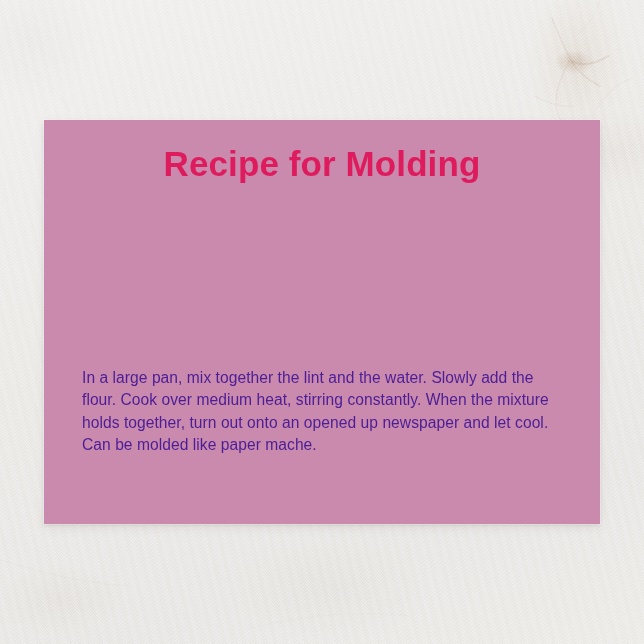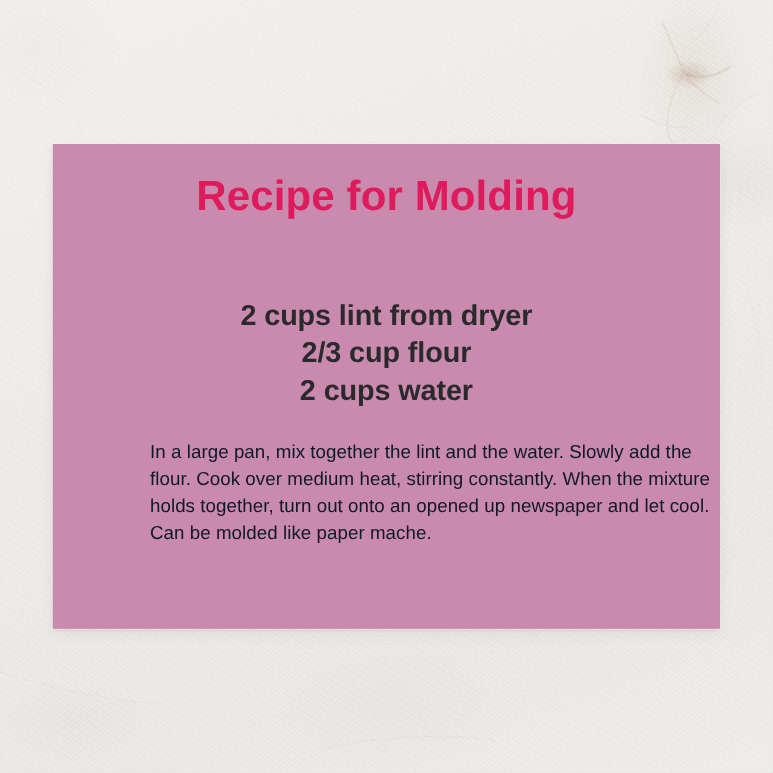--- a/index.html
+++ b/index.html
@@ -89,27 +89,26 @@
     font-weight: bold;
     letter-spacing: -0.1px;
   }
   #ingredients .iline { display: block; }
 
   #instructions {
     position: absolute;
     left: 38px;
     top: 247px;
     width: 470px;
-    color: #0f172a;
+    color: #4c1d95;
     font-size: 15.6px;
     line-height: 22.3px;
     font-weight: normal;
     text-align: left;
     letter-spacing: 0.05px;
-    margin-left: 43px;
   }
 </style>
 </head>
 <body>
 
 <div id="canvas">
 
   <svg id="vein" width="644" height="644" viewBox="0 0 644 644" aria-hidden="true">
     <g fill="none" stroke="#b09274" stroke-linecap="round">
       <path d="M552 18 C560 38, 566 52, 572 62 C578 72, 588 80, 600 86" stroke-opacity="0.16" stroke-width="1.6"></path>
@@ -128,22 +127,17 @@
   </svg>
 
   <div id="grain"></div>
 
   <div id="card">
 
     <div id="title">
       <span class="tline">Recipe for Molding</span>
     </div>
 
-    <div id="ingredients">
-      <span class="iline">2 cups lint from dryer</span>
-      <span class="iline">2/3 cup flour</span>
-      <span class="iline">2 cups water</span>
-    </div>
 
     <div id="instructions">In a large pan, mix together the lint and the water. Slowly add the flour. Cook over medium heat, stirring constantly. When the mixture holds together, turn out onto an opened up newspaper and let cool. Can be molded like paper mache.</div>
 
   </div>
 </div>
 
 </body></html>

